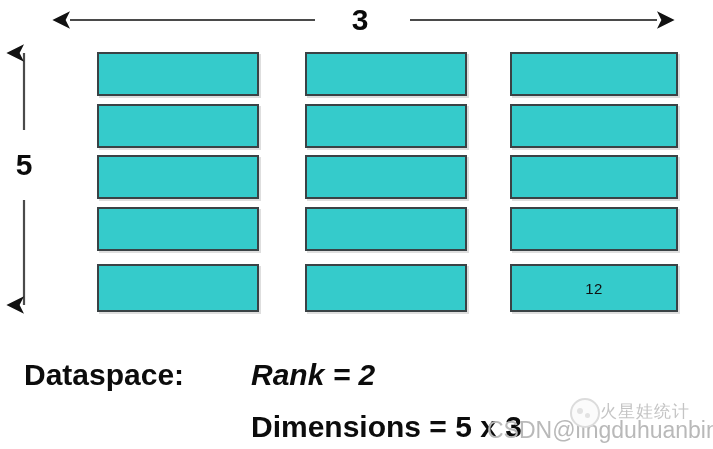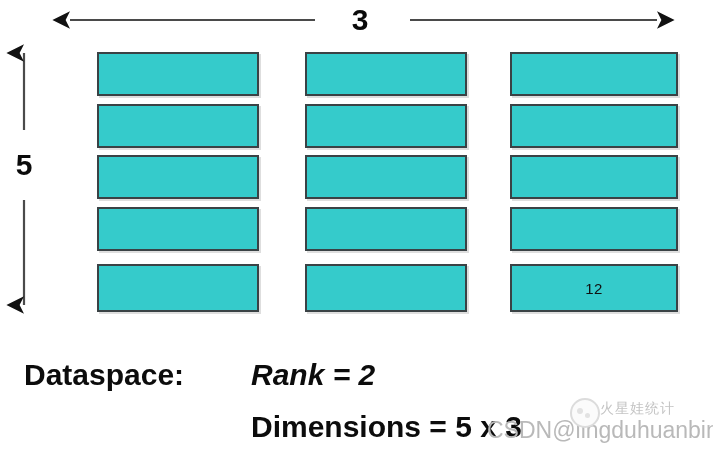--- a/index.html
+++ b/index.html
@@ -106,21 +106,21 @@
   }
   #wm-csdn {
     left: 487px;
     top: 417px;
     font-size: 23px;
     letter-spacing: 0px;
   }
   #wm-cn {
     left: 600px;
     top: 400px;
-    font-size: 14px;
+    font-size: 17px;
     color: #c4c4c4;
     letter-spacing: 1px;
   }
   #wm-logo {
     left: 570px;
     top: 398px;
     width: 26px;
     height: 26px;
     border-radius: 50%;
     border: 2px solid #dcdcdc;

